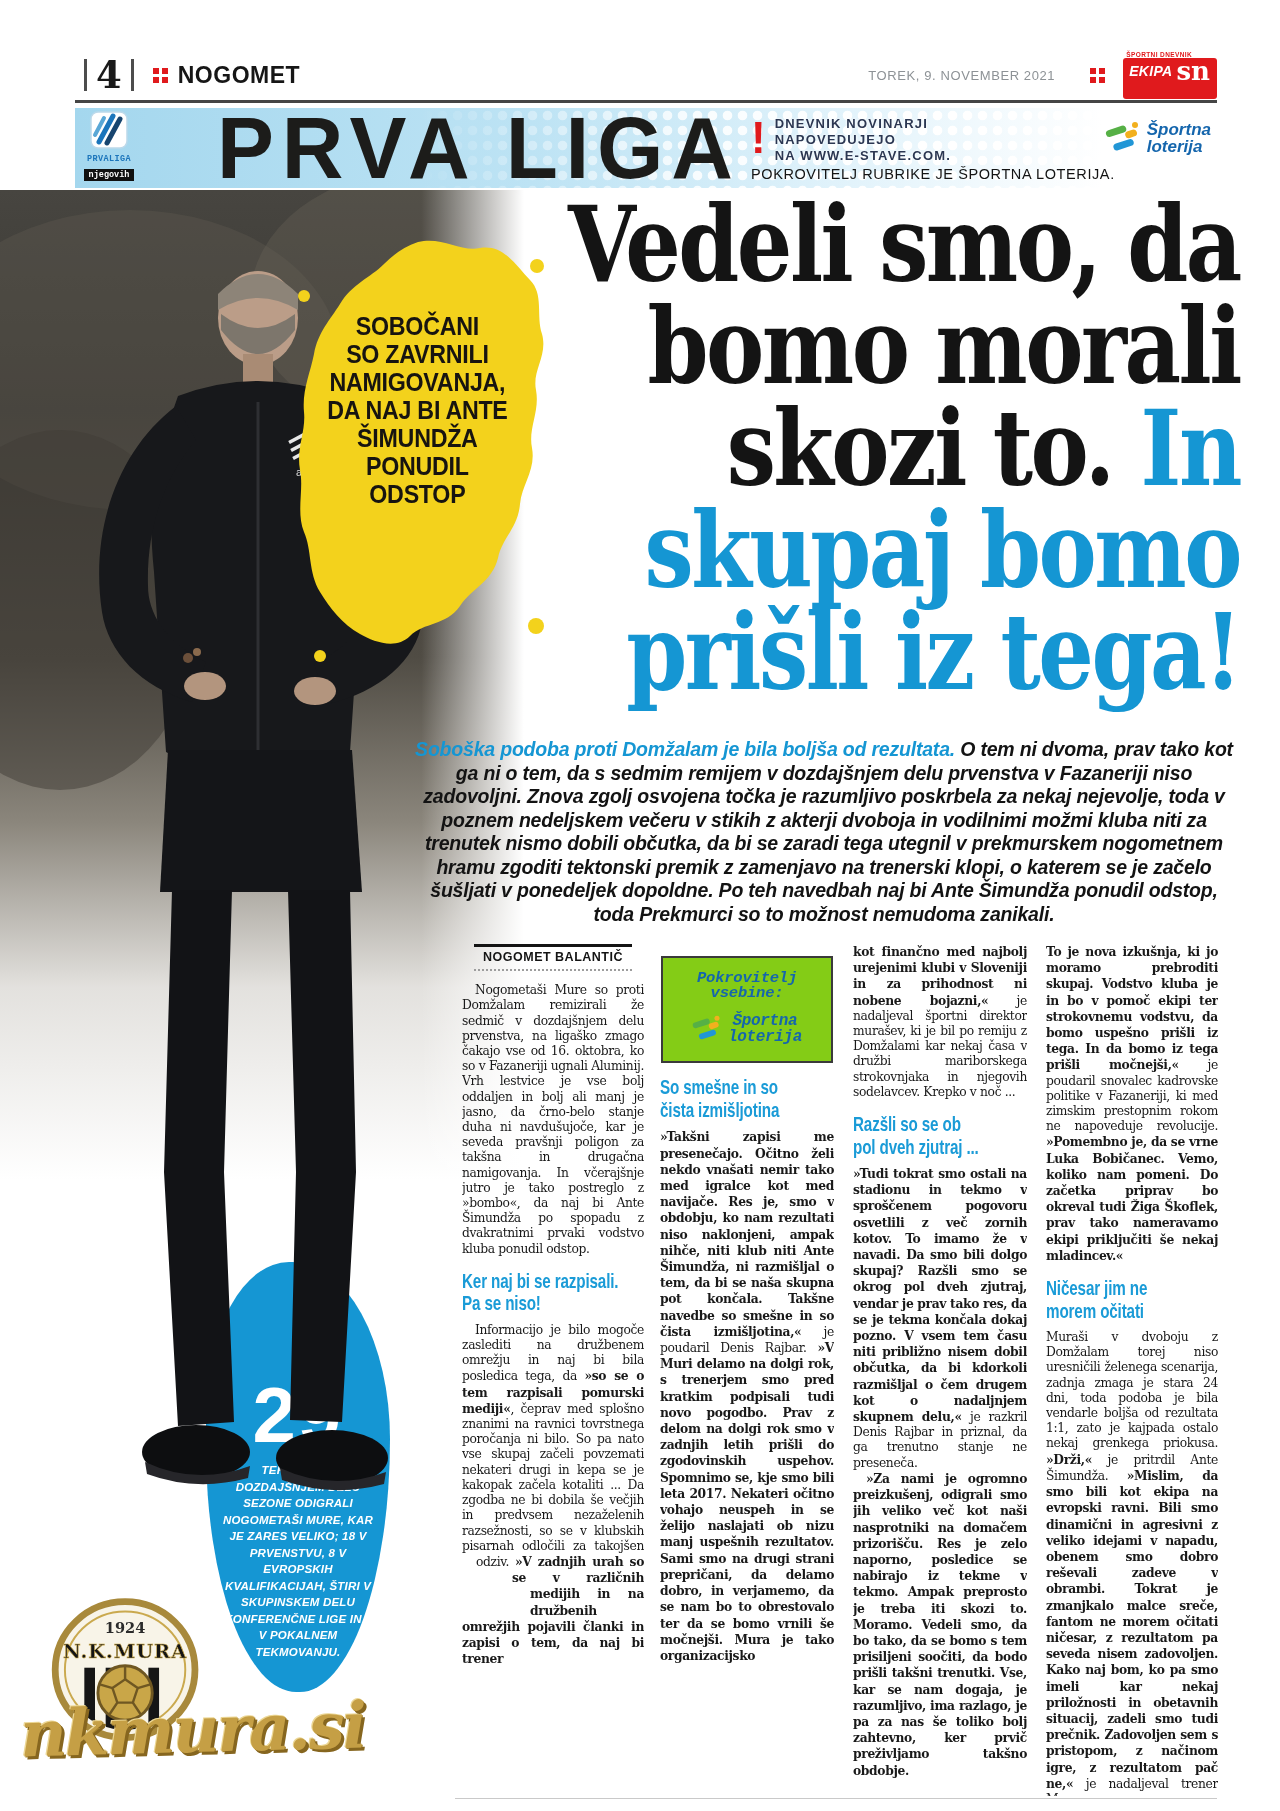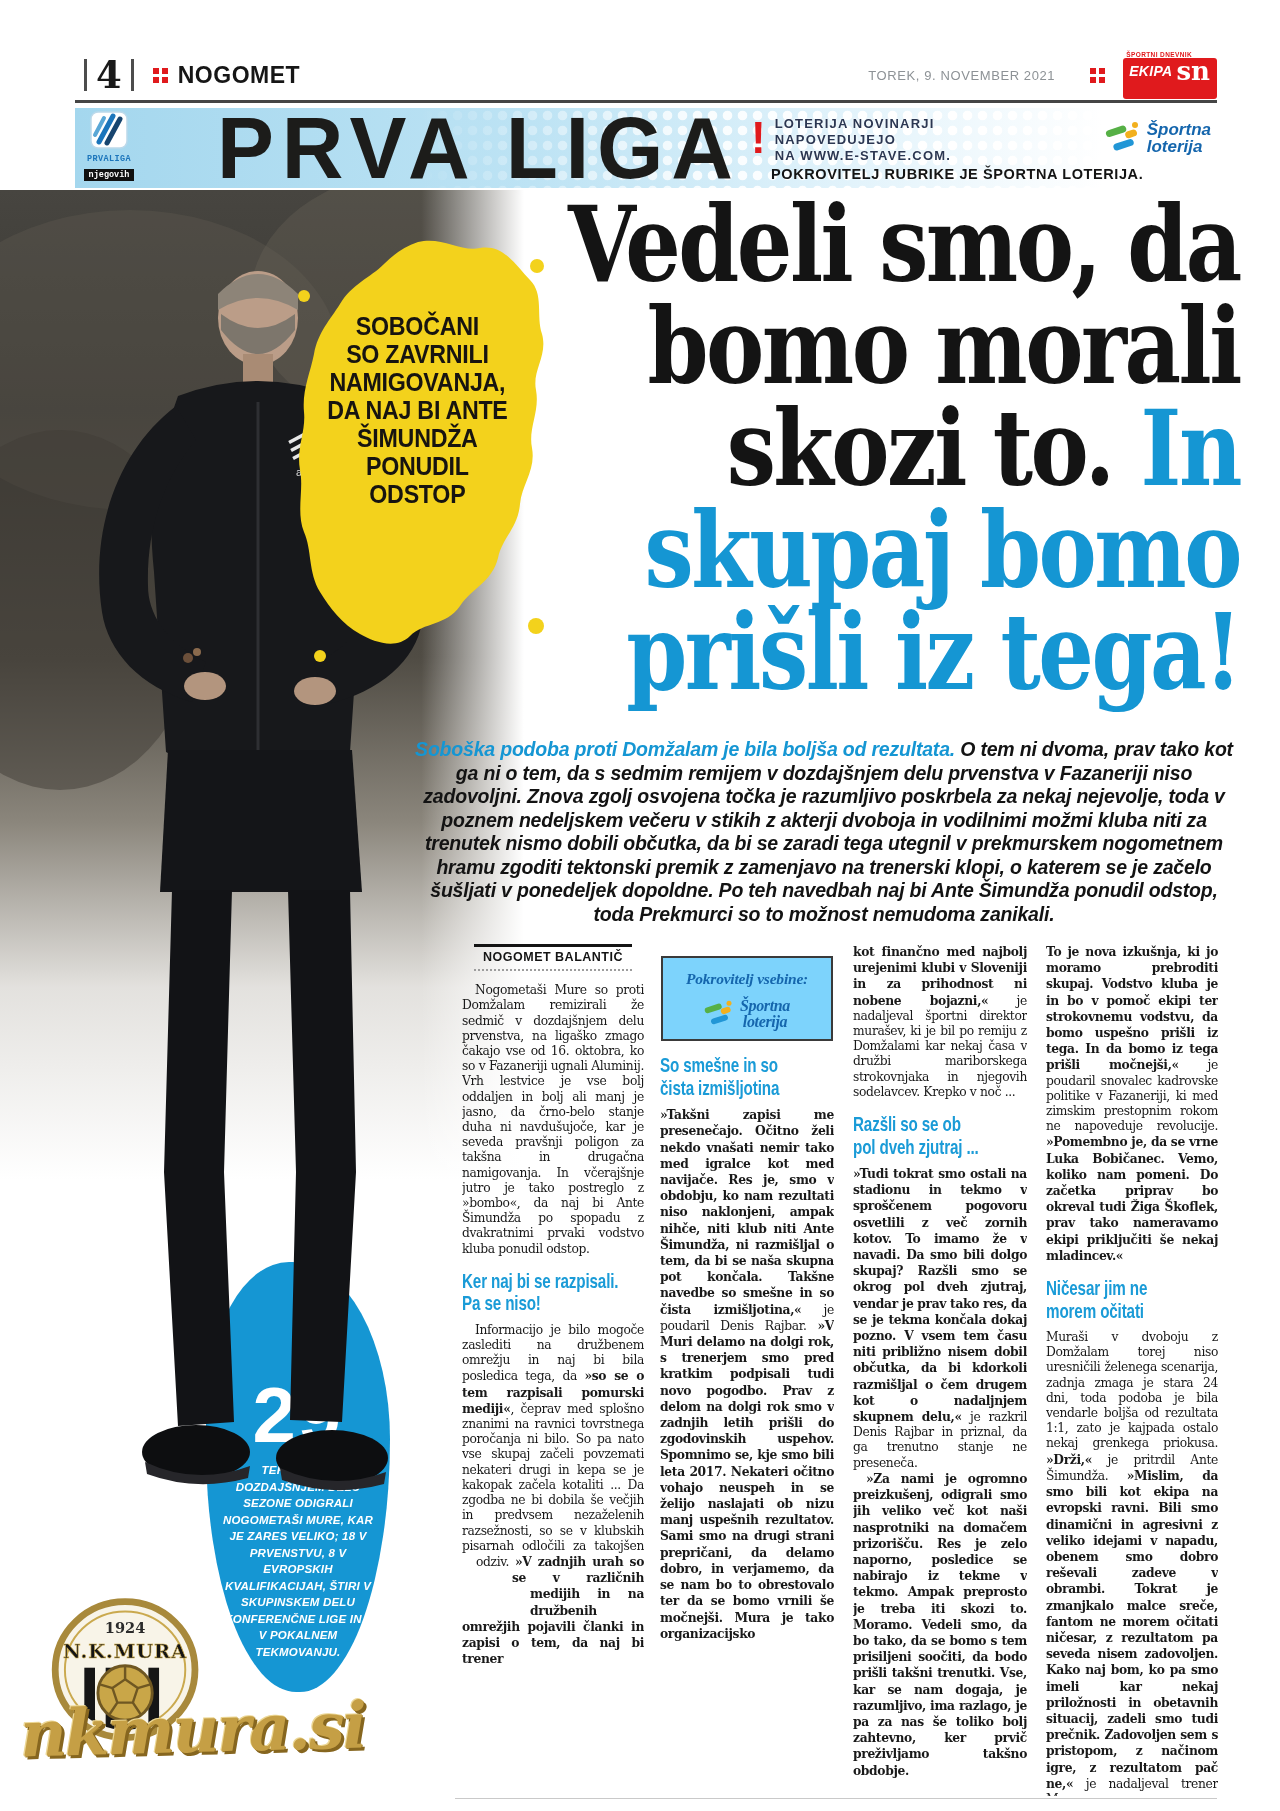--- a/index.html
+++ b/index.html
@@ -34,22 +34,22 @@
   .liga-logo{position:absolute;left:4px;top:3px;width:60px;text-align:center;z-index:2;font-family:Liberation Mono, monospace;}
   .liga-word{font-size:8.5px;font-weight:bold;color:#1b75bb;letter-spacing:.4px;}
   .telemach{display:inline-block;background:#101010;color:#fff;font-size:8.5px;font-weight:bold;
      padding:1px 5px;margin-top:1px;}
   .banner-title{position:absolute;left:142px;top:0px;z-index:2;font-weight:bold;font-size:88px;line-height:80px;
      letter-spacing:8px;color:#1c1c1a;transform:scaleX(.97);transform-origin:0 50%;}
   .banner-promo{position:absolute;left:676px;top:8px;display:flex;z-index:2;}
   .excl{color:#e01a1d;font-weight:bold;font-size:44px;line-height:44px;margin-right:9px;}
   .promo-lines{font-size:13px;font-weight:bold;color:#2b3752;letter-spacing:1.2px;line-height:16px;
      text-shadow:0 0 3px #fff,0 0 3px #fff;}
-  .banner-sponsor{position:absolute;left:676px;top:58px;z-index:2;font-size:14.5px;font-weight:bold;
-     color:#141414;letter-spacing:.6px;margin-left:20px;}
+  .banner-sponsor{position:absolute;left:676px;top:58px;z-index:2;font-size:14.5px;font-weight:normal;
+     color:#141414;letter-spacing:.6px;}
   .sl-logo{position:absolute;right:6px;top:12px;display:flex;align-items:center;z-index:2;}
   .sl-name{margin-left:6px;font-size:17px;line-height:17px;font-weight:bold;font-style:italic;
      color:#1566ad;white-space:pre-line;}
 
   
   .photo{position:absolute;left:0;top:190px;width:540px;height:1375px;z-index:2;pointer-events:none;
      background:linear-gradient(180deg,#474540 0%,#3a3833 16%,#504c44 34%,#8b867c 46%,
         rgba(222,220,216,.85) 58%,rgba(255,255,255,0) 72%);}
   .photo::after{content:"";position:absolute;inset:0;
      background:linear-gradient(90deg,rgba(255,255,255,0) 78%,#fff 97%);}
@@ -95,22 +95,22 @@
      border-top:3px solid #141414;border-bottom:2px dotted #9d9d9d;padding:3px 9px 4px;}
   .body{margin:0;text-indent:13px;}
   .body.noind{text-indent:0;}
   .col-head{font-family:"Liberation Sans",sans-serif;font-weight:bold;color:#1a9bd7;
      font-size:21px;line-height:22.5px;margin:13px 0 8px;white-space:pre-line;
      width:138%;transform:scaleX(.725);transform-origin:0 50%;letter-spacing:-.2px;}
   .step{float:left;clear:left;height:15px;}
   .s1{width:14px;} .s2{width:32px;} .s3{width:50px;} .s4{width:68px;}
 
   
-  .sponsor-box{border:2px solid #3a3a3a;margin:12px 1px 4px;padding:13px 6px 9px;text-align:center;
-     font-family:Liberation Serif, serif;background:#7dd3fc;}
+  .sponsor-box{border:2px solid #3a3a3a;margin:12px 1px 4px;padding:13px 6px 16px;text-align:center;
+     font-family:Liberation Mono, monospace;background:#84cc16;}
   .sp-label{color:#1566ad;font-weight:bold;font-style:italic;font-size:15.5px;letter-spacing:-.2px;}
   .sp-logo{display:flex;align-items:center;justify-content:center;margin-top:12px;}
   .sp-logo .sl-name{font-size:16px;line-height:16px;}
 
   
   .crest{position:absolute;left:28px;top:1592px;z-index:4;}
   .site-logo{position:absolute;left:20px;top:1692px;z-index:5;
      font-family:"DejaVu Serif",serif;font-weight:bold;font-style:italic;font-size:64px;
      color:#c59f45;letter-spacing:-2px;transform:rotate(-1.5deg);
      text-shadow:3px 3px 0 #86661f,-1px -1px 0 #ecd795,1px 1px 0 #a8852e;}
@@ -150,21 +150,21 @@
         <path d="M17 32 L30 8" stroke="#17456f" stroke-width="5" stroke-linecap="round"></path>
         <path d="M5 24 L14 7" stroke="#5aa7d6" stroke-width="4" stroke-linecap="round"></path>
       </svg>
       <div class="liga-word">PRVALIGA</div>
       <div class="telemach">njegovih</div>
     </div>
     <div class="banner-title">PRVA LIGA</div>
     <div class="banner-promo">
       <span class="excl">!</span>
       <div class="promo-lines">
-        <div>LOTERIJA NOVINARJI</div>
+        <div>DNEVNIK NOVINARJI</div>
         <div>NAPOVEDUJEJO</div>
         <div>NA WWW.E-STAVE.COM.</div>
       </div>
     </div>
     <div class="banner-sponsor">POKROVITELJ RUBRIKE JE ŠPORTNA LOTERIJA.</div>
     <div class="sl-logo">
       <svg width="36" height="36" viewBox="0 0 36 36">
         <g transform="rotate(-18 18 18)">
           <rect x="3" y="6" width="21" height="7" rx="3.5" fill="#56b046"></rect>
           <rect x="21" y="13" width="12" height="7" rx="3.5" fill="#f2b01e"></rect>

